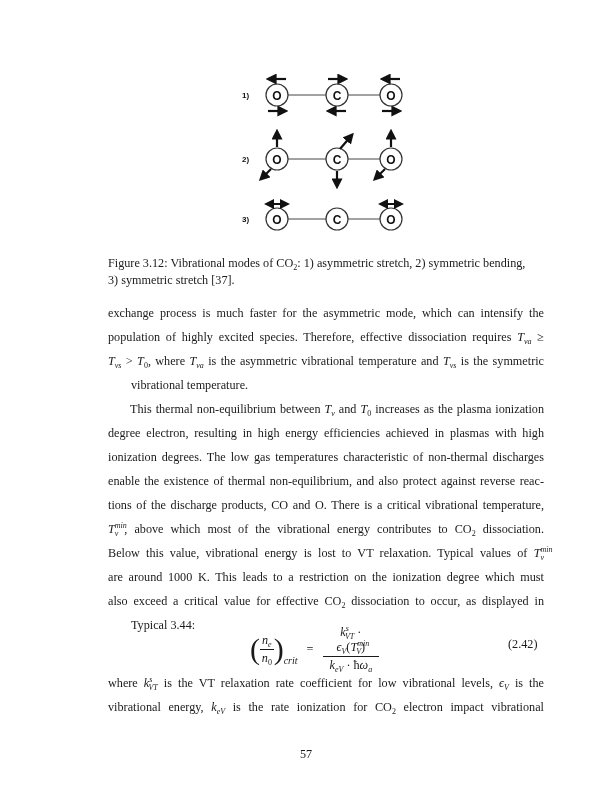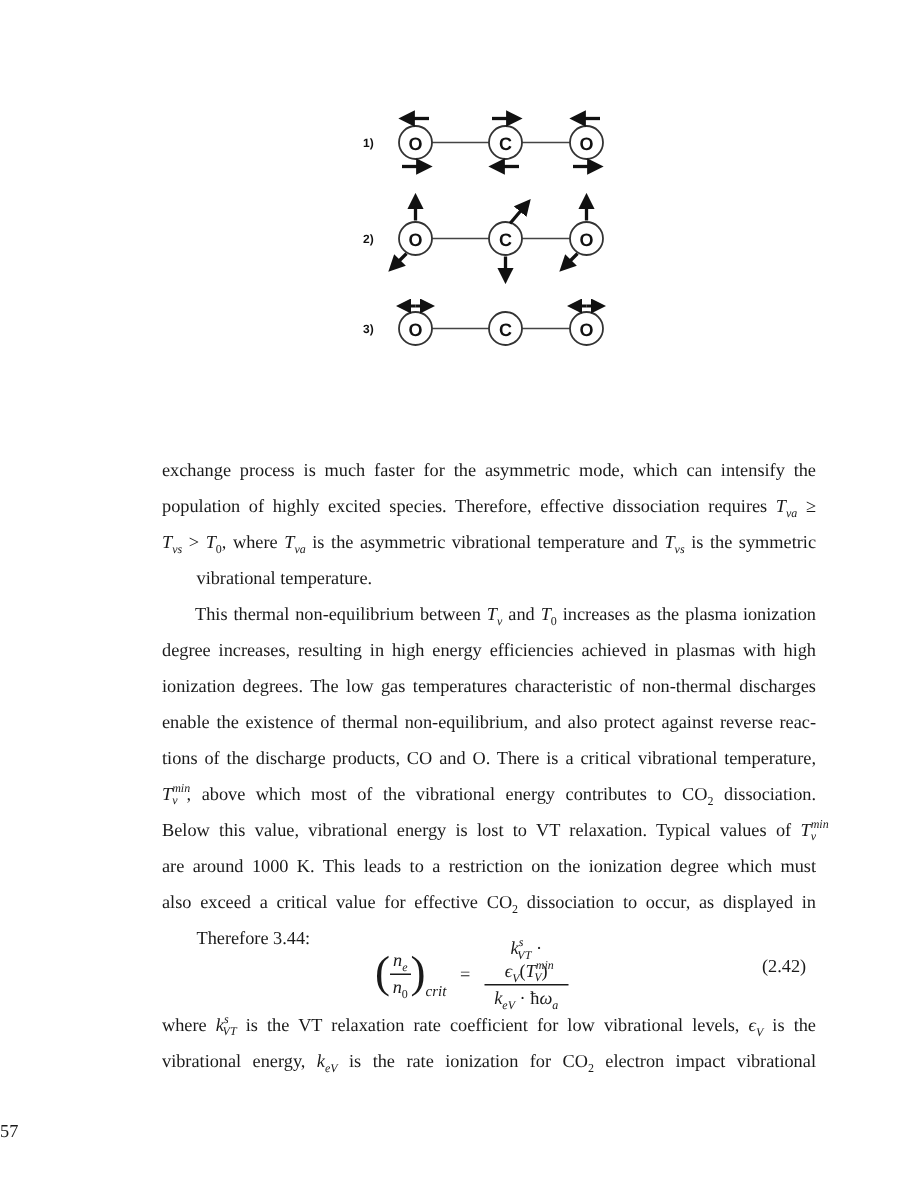--- a/index.html
+++ b/index.html
@@ -14,21 +14,21 @@
                font-family: "Liberation Serif", serif; font-size: 12.2px; text-align: justify; }
   .line { position: absolute; left: 0; width: 436px; height: 16px; white-space: nowrap;
           text-align: justify; text-align-last: justify; }
   .line.last { text-align-last: left; margin-left: 23px; }
   .line.indent { padding-left: 22px; width: 414px; }
   i.m { font-style: italic; }
   sub, sup { font-size: 8px; line-height: 0; }
   .eq { position: absolute; left: 250px; top: 625px; width: 300px; height: 40px;
         font-family: "Liberation Serif", serif; font-size: 12.2px; }
   .eqnum { position: absolute; left: 508px; top: 637px; font-family: "Liberation Serif", serif; font-size: 12.2px; }
-  .pagenum { position: absolute; left: 0; width: 612px; top: 747px; 
+  .pagenum { position: absolute; left: 0; width: 612px; top: 747px; text-align: center;
              font-family: "Liberation Serif", serif; font-size: 12.2px; }
   .frac { display: inline-block; vertical-align: middle; text-align: center; }
   .frac .num { display: block; border-bottom: 0.8px solid #1a1a1a; padding: 0 2px 1px 2px; }
   .frac .den { display: block; padding-top: 1px; }
 </style>
 </head>
 <body>
 
 <div class="page">
 
@@ -89,38 +89,42 @@
           <text x="161" y="154" font-size="12" text-anchor="middle">O</text>
           <line x1="47" y1="134" x2="38" y2="134" stroke="#111" stroke-width="2" marker-end="url(#ah)"></line>
           <line x1="47" y1="134" x2="56" y2="134" stroke="#111" stroke-width="2" marker-end="url(#ah)"></line>
           <line x1="161" y1="134" x2="152" y2="134" stroke="#111" stroke-width="2" marker-end="url(#ah)"></line>
           <line x1="161" y1="134" x2="170" y2="134" stroke="#111" stroke-width="2" marker-end="url(#ah)"></line>
         </g>
       </g>
     </svg>
   </div>
 
+  <div class="caption">
+    <span>Figure 3.12:</span><span> Vibrational modes of CO</span><sub>2</sub><span>: 1) asymmetric stretch, 2) symmetric bending,</span><br>
+    <span>3) symmetric stretch [37].</span>
+  </div>
 
   <div class="body-text" style="top:306px;">
 
     <div class="line" style="top:0px;"><span>exchange process is much faster for the asymmetric mode, which can intensify the</span></div>
     <div class="line" style="top:24px;"><span>population of highly excited species. Therefore, effective dissociation requires </span><i class="m">T</i><sub><i>va</i></sub><span> ≥</span></div>
     <div class="line" style="top:48px;"><i class="m">T</i><sub><i>vs</i></sub><span> &gt; </span><i class="m">T</i><sub>0</sub><span>, where </span><i class="m">T</i><sub><i>va</i></sub><span> is the asymmetric vibrational temperature and </span><i class="m">T</i><sub><i>vs</i></sub><span> is the symmetric</span></div>
     <div class="line last" style="top:72px;"><span>vibrational temperature.</span></div>
 
     <div class="line indent" style="top:96px;"><span>This thermal non-equilibrium between </span><i class="m">T</i><sub><i>v</i></sub><span> and </span><i class="m">T</i><sub>0</sub><span> increases as the plasma ionization</span></div>
-    <div class="line" style="top:120px;"><span>degree increases, resulting in high energy efficiencies achieved in plasmas with high</span></div>
+    <div class="line" style="top:120px;"><span>degree electron, resulting in high energy efficiencies achieved in plasmas with high</span></div>
     <div class="line" style="top:144px;"><span>ionization degrees. The low gas temperatures characteristic of non-thermal discharges</span></div>
     <div class="line" style="top:168px;"><span>enable the existence of thermal non-equilibrium, and also protect against reverse reac-</span></div>
     <div class="line" style="top:192px;"><span>tions of the discharge products, CO and O. There is a critical vibrational temperature,</span></div>
     <div class="line" style="top:216px;"><i class="m">T</i><sup><i>min</i></sup><sub style="margin-left:-12px;"><i>v</i></sub><span style="margin-left:6px;">, above which most of the vibrational energy contributes to CO</span><sub>2</sub><span> dissociation.</span></div>
     <div class="line" style="top:240px;"><span>Below this value, vibrational energy is lost to VT relaxation. Typical values of </span><i class="m">T</i><sup><i>min</i></sup><sub style="margin-left:-12px;"><i>v</i></sub></div>
     <div class="line" style="top:264px;"><span>are around 1000 K. This leads to a restriction on the ionization degree which must</span></div>
     <div class="line" style="top:288px;"><span>also exceed a critical value for effective CO</span><sub>2</sub><span> dissociation to occur, as displayed in</span></div>
-    <div class="line last" style="top:312px;"><span>Therefore 3.44:</span></div>
+    <div class="line last" style="top:312px;"><span>Typical 3.44:</span></div>
 
     <div class="line" style="top:370px;"><span>where </span><i class="m">k</i><sup><i>s</i></sup><sub style="margin-left:-4px;"><i>VT</i></sub><span> is the VT relaxation rate coefficient for low vibrational levels, </span><i class="m">ϵ</i><sub><i>V</i></sub><span> is the</span></div>
     <div class="line" style="top:394px;"><span>vibrational energy, </span><i class="m">k</i><sub><i>eV</i></sub><span> is the rate ionization for CO</span><sub>2</sub><span> electron impact vibrational</span></div>
   </div>
 
   <div class="eq">
     <span style="font-size:30px; vertical-align:middle; font-weight:100;">(</span><span class="frac"><span class="num"><i>n</i><sub><i>e</i></sub></span><span class="den"><i>n</i><sub>0</sub></span></span><span style="font-size:30px; vertical-align:middle; font-weight:100;">)</span><sub style="font-size:10px; vertical-align:-12px;"><i>crit</i></sub>
     <span style="margin:0 6px; vertical-align:middle;">=</span>
     <span class="frac">
       <span class="num"><i>k</i><sup style="font-size:8px;"><i>s</i></sup><sub style="font-size:8px; margin-left:-4px;"><i>VT</i></sub> · <i>ϵ</i><sub style="font-size:8px;"><i>V</i></sub>(<i>T</i><sup style="font-size:8px;"><i>min</i></sup><sub style="font-size:8px; margin-left:-13px;"><i>V</i></sub>)</span>

